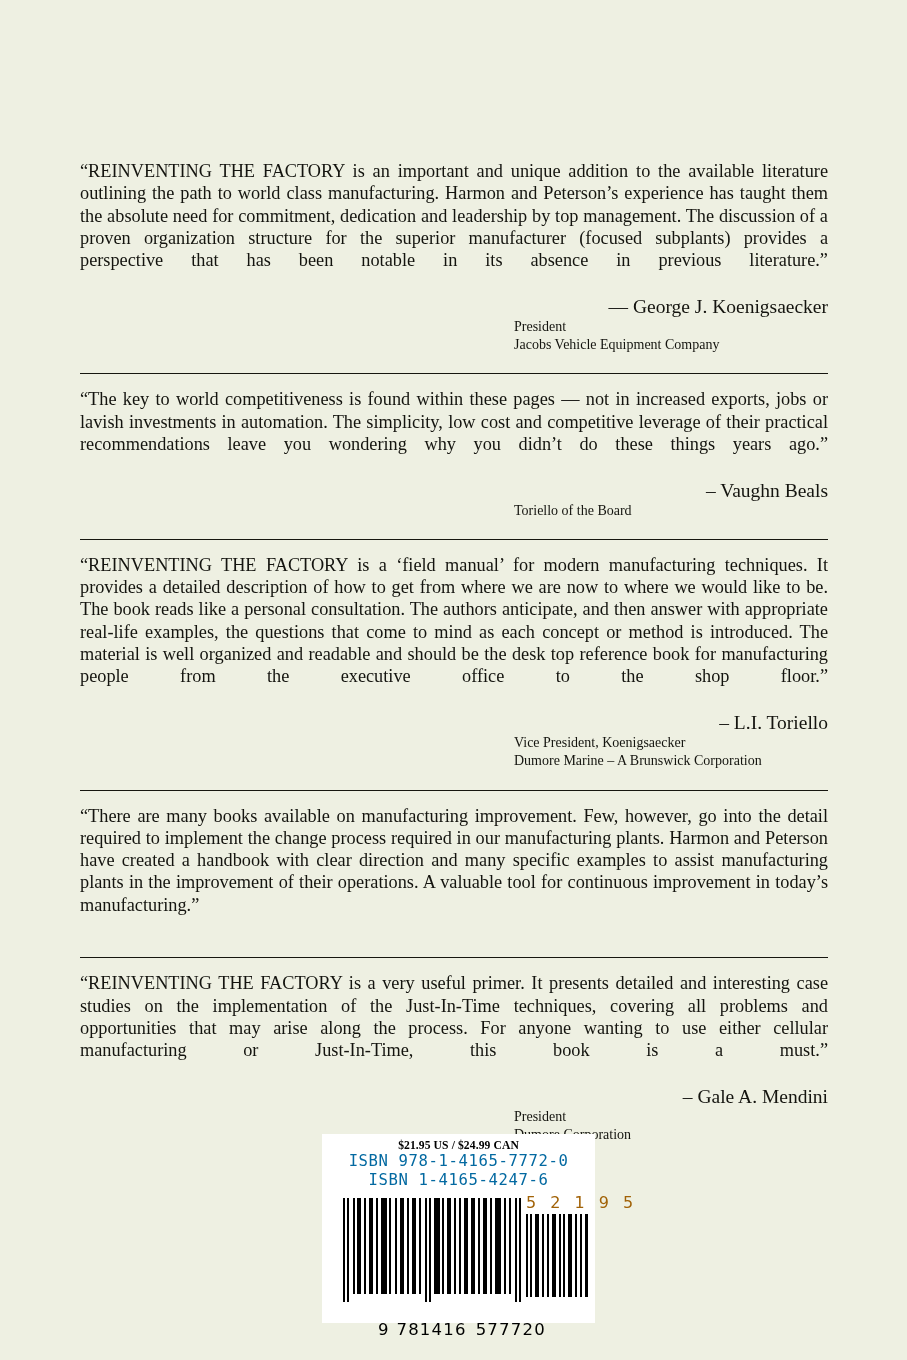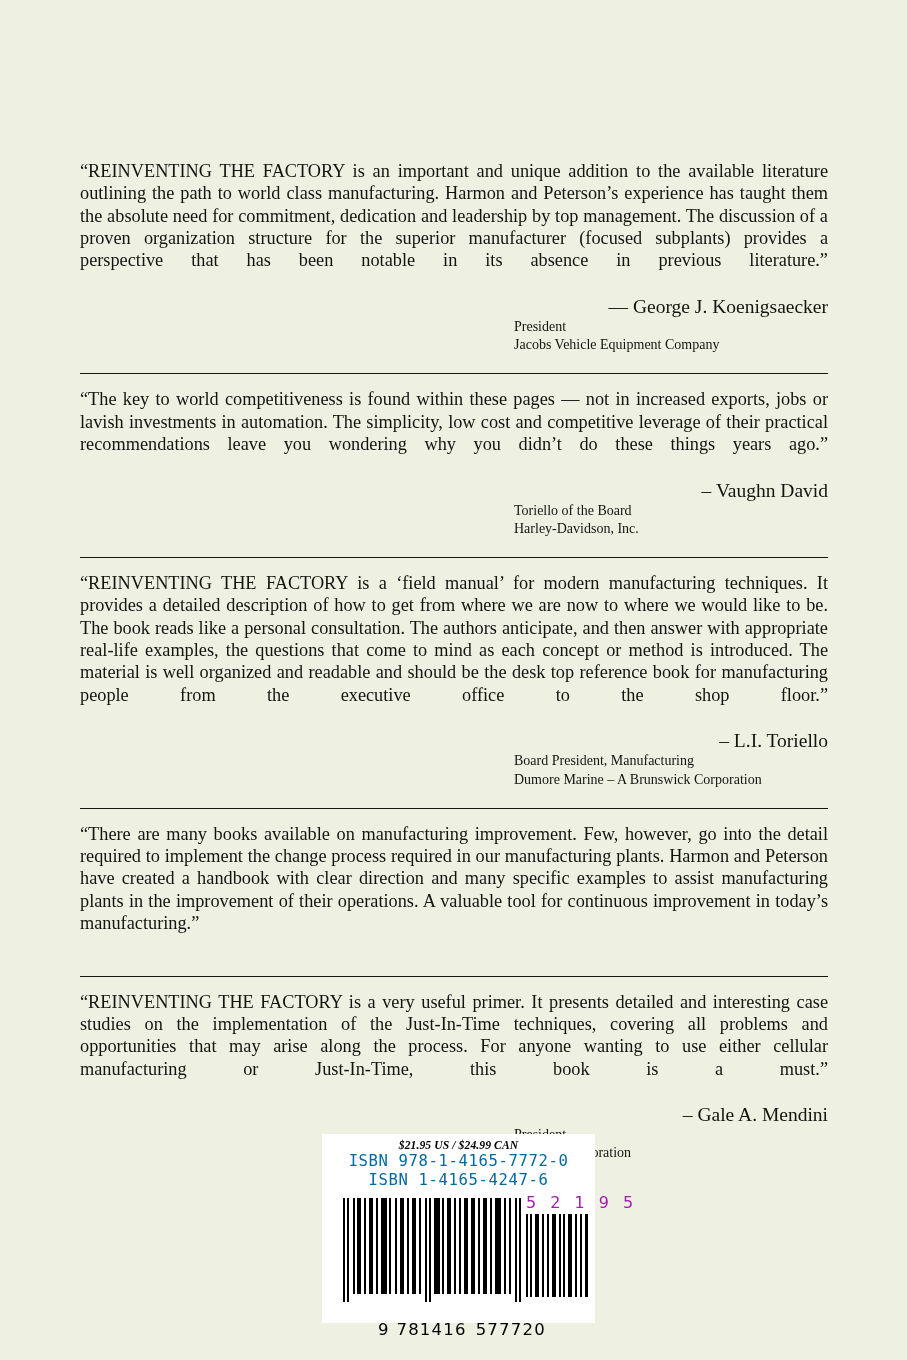--- a/index.html
+++ b/index.html
@@ -85,21 +85,20 @@
     background: #ffffff;
     box-sizing: border-box;
   }
   .price-line {
     text-align: center;
     font-size: 11.6px;
     font-weight: bold;
     letter-spacing: 0.1px;
     margin-top: 5px;
     color: #000;
-    font-style: italic;
   }
   .isbn-line {
     font-family: "DejaVu Sans Mono", "Liberation Mono", monospace;
     font-size: 15.6px;
     letter-spacing: 0.6px;
     text-align: center;
     color: #0369a1;
     line-height: 18.5px;
     white-space: pre;
   }
@@ -118,21 +117,21 @@
     left: 204px;
     top: 21px;
   }
   .addon-digits {
     position: absolute;
     left: 204px;
     top: 0px;
     font-family: "DejaVu Sans", "Liberation Sans", sans-serif;
     font-size: 16px;
     letter-spacing: 4.5px;
-    color: #a21caf;
+    color: #a16207;
     white-space: pre;
   }
   .ean-digits {
     position: absolute;
     left: 14px;
     top: 108px;
     font-family: "DejaVu Sans", "Liberation Sans", sans-serif;
     font-size: 16.5px;
     color: #000;
     white-space: pre;
@@ -155,32 +154,31 @@
         <div class="name">— George J. Koenigsaecker</div>
         <div class="org">President</div>
         <div class="org">Jacobs Vehicle Equipment Company</div>
       </div>
     </div>
 
     <div class="sec sec-gap-top">
       <hr class="rule">
       <p class="quote">“The key to world competitiveness is found within these pages — not in increased exports, jobs or lavish investments in automation. The simplicity, low cost and competitive leverage of their practical recommendations leave you wondering why you didn’t do these things years ago.”</p>
       <div class="attrib">
-        <div class="name">– Vaughn David</div>
+        <div class="name">– Vaughn Beals</div>
         <div class="org">Toriello of the Board</div>
-        <div class="org">Harley-Davidson, Inc.</div>
       </div>
     </div>
 
     <div class="sec sec-gap-top">
       <hr class="rule">
       <p class="quote">“REINVENTING THE FACTORY is a ‘field manual’ for modern manufacturing techniques. It provides a detailed description of how to get from where we are now to where we would like to be. The book reads like a personal consultation. The authors anticipate, and then answer with appropriate real-life examples, the questions that come to mind as each concept or method is introduced. The material is well organized and readable and should be the desk top reference book for manufacturing people from the executive office to the shop floor.”</p>
       <div class="attrib">
         <div class="name">– L.I. Toriello</div>
-        <div class="org">Board President, Manufacturing</div>
+        <div class="org">Vice President, Koenigsaecker</div>
         <div class="org">Dumore Marine – A Brunswick Corporation</div>
       </div>
     </div>
 
     <div class="sec sec-gap-top">
       <hr class="rule">
       <p class="quote">“There are many books available on manufacturing improvement. Few, however, go into the detail required to implement the change process required in our manufacturing plants. Harmon and Peterson have created a handbook with clear direction and many specific examples to assist manufacturing plants in the improvement of their operations. A valuable tool for continuous improvement in today’s manufacturing.”</p>
     </div>
 
     <div class="sec sec-gap-top">

